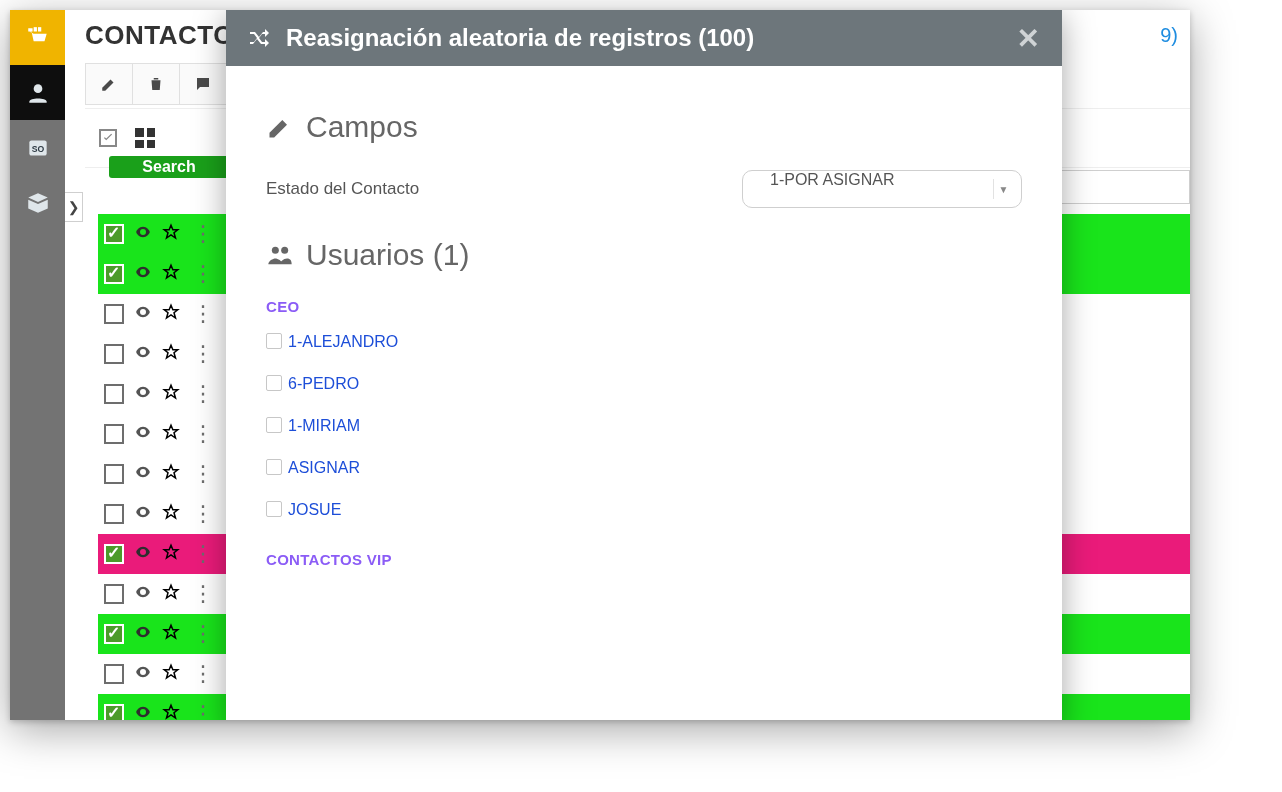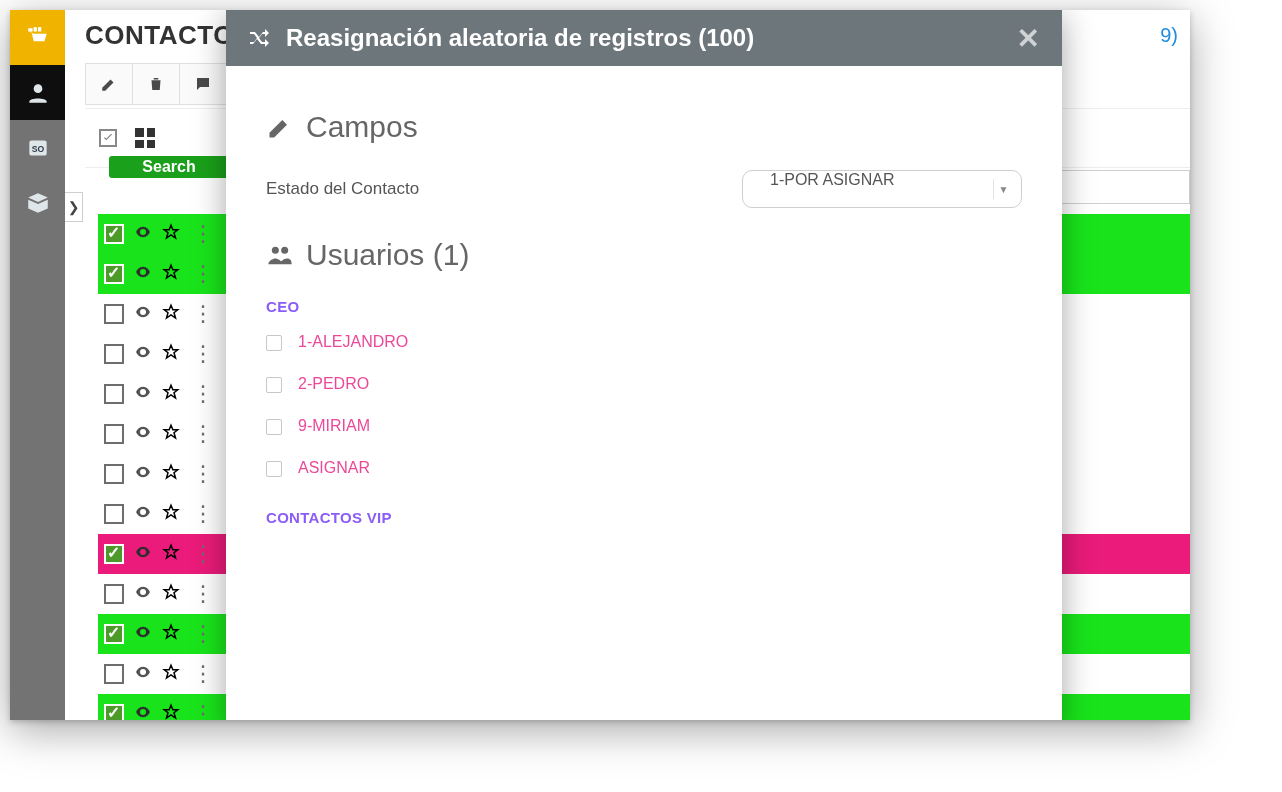--- a/index.html
+++ b/index.html
@@ -59,21 +59,21 @@
   .modal-hd { height:56px; background:#6d767b; color:#fff; display:flex; align-items:center; padding:0 22px; gap:14px; font-size:24px; font-weight:600;}
   .modal-hd .close { margin-left:auto; color:#cfd3d5; font-size:28px; cursor:pointer;}
   .modal-body { padding:26px 40px; color:#555; overflow:hidden;}
   .sect-title { font-size:30px; color:#666; font-weight:400; display:flex; align-items:center; gap:12px; margin:18px 0 26px;}
   .sect-title svg{width:28px;height:28px;fill:#666;}
   .fieldrow { display:flex; align-items:center; margin-bottom:30px;}
   .fieldrow label{font-size:17px; color:#555;}
   .select { margin-left:auto; width:280px; height:38px; border:1px solid #cfcfcf; border-radius:10px; background:#fff; padding:0 30px 0 27px; font-size:16px; color:#555; position:relative; display:flex; align-items:flex-start;}
   .select .caret{position:absolute; right:8px; top:8px; width:20px; height:20px; border-left:1px solid #e2e2e2; display:flex; align-items:center; justify-content:center; color:#888; font-size:10px;}
   .group-label{font-size:15px; font-weight:700; color:#8b5cf6; margin:20px 0 6px; letter-spacing:.3px;}
-  .user-item{display:flex; align-items:flex-end; gap:16px; font-size:16px; color:#ec4899; padding:12px 0;}
+  .user-item{display:flex; align-items:flex-start; gap:6px; font-size:16px; color:#1d4ed8; padding:12px 0;}
   .user-item .ucb{width:16px;height:16px;border:1.5px solid #c7c7c7;border-radius:2px;}
   
   .ico{display:inline-flex;}
 </style>
 </head>
 <body>
 
 <div class="frame">
 
   <div class="leftnav">
@@ -317,29 +317,33 @@
       </div>
 
       <div id="groups">
           <div class="group-label">CEO</div>
           <div class="user-item">
             <span class="ucb"></span>
             <span>1-ALEJANDRO</span>
           </div>
           <div class="user-item">
             <span class="ucb"></span>
-            <span>2-PEDRO</span>
-          </div>
-          <div class="user-item">
-            <span class="ucb"></span>
-            <span>9-MIRIAM</span>
+            <span>6-PEDRO</span>
+          </div>
+          <div class="user-item">
+            <span class="ucb"></span>
+            <span>1-MIRIAM</span>
           </div>
           <div class="user-item">
             <span class="ucb"></span>
             <span>ASIGNAR</span>
+          </div>
+          <div class="user-item">
+            <span class="ucb"></span>
+            <span>JOSUE</span>
           </div>
           <div class="group-label">CONTACTOS VIP</div>
         </div>
 
     </div>
   </div>
 
 </div>
 
 </body></html>

